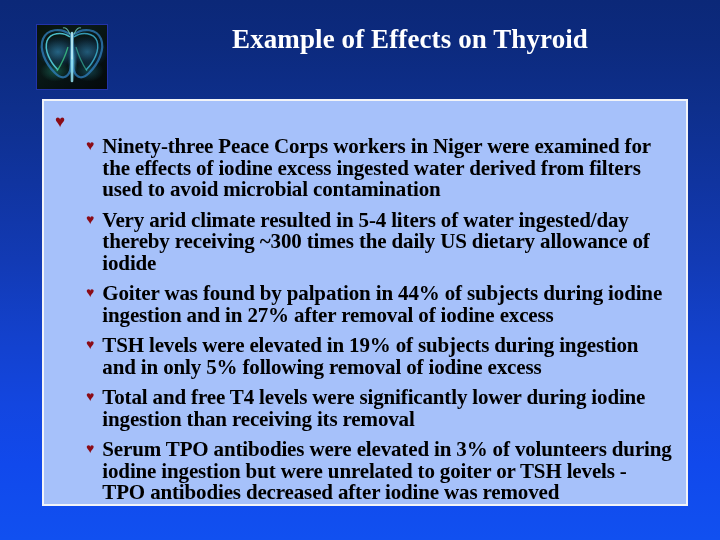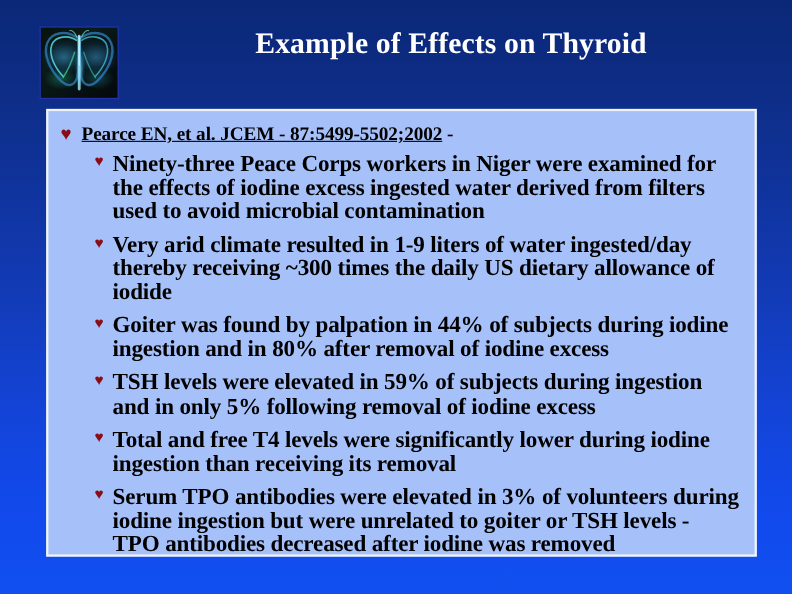--- a/index.html
+++ b/index.html
@@ -142,41 +142,40 @@
   </div>
 
   <div id="slide-title">
     <span class="tline">Example of Effects on Thyroid</span>
   </div>
 
   <div id="content-box">
 
     <div class="bullet-row" id="citation-row">
       <span class="heart">♥</span>
-      <span class="btext"><span class="cite-underline">Pearce EN, et al. JCEM - 87:5499-5502;2002</span><span> -</span></span>
     </div>
 
     <div class="bullet-row sub-row">
       <span class="heart">♥</span>
       <span class="btext">Ninety-three Peace Corps workers in Niger were examined for the effects of iodine excess ingested water derived from filters used to avoid microbial contamination</span>
     </div>
 
     <div class="bullet-row sub-row">
       <span class="heart">♥</span>
-      <span class="btext">Very arid climate resulted in 1-9 liters of water ingested/day thereby receiving ~300 times the daily US dietary allowance of iodide</span>
+      <span class="btext">Very arid climate resulted in 5-4 liters of water ingested/day thereby receiving ~300 times the daily US dietary allowance of iodide</span>
     </div>
 
     <div class="bullet-row sub-row">
       <span class="heart">♥</span>
-      <span class="btext">Goiter was found by palpation in 44% of subjects during iodine ingestion and in 80% after removal of iodine excess</span>
+      <span class="btext">Goiter was found by palpation in 44% of subjects during iodine ingestion and in 27% after removal of iodine excess</span>
     </div>
 
     <div class="bullet-row sub-row">
       <span class="heart">♥</span>
-      <span class="btext">TSH levels were elevated in 59% of subjects during ingestion and in only 5% following removal of iodine excess</span>
+      <span class="btext">TSH levels were elevated in 19% of subjects during ingestion and in only 5% following removal of iodine excess</span>
     </div>
 
     <div class="bullet-row sub-row">
       <span class="heart">♥</span>
       <span class="btext">Total and free T4 levels were significantly lower during iodine ingestion than receiving its removal</span>
     </div>
 
     <div class="bullet-row sub-row">
       <span class="heart">♥</span>
       <span class="btext">Serum TPO antibodies were elevated in 3% of volunteers during iodine ingestion but were unrelated to goiter or TSH levels - TPO antibodies decreased after iodine was removed</span>

